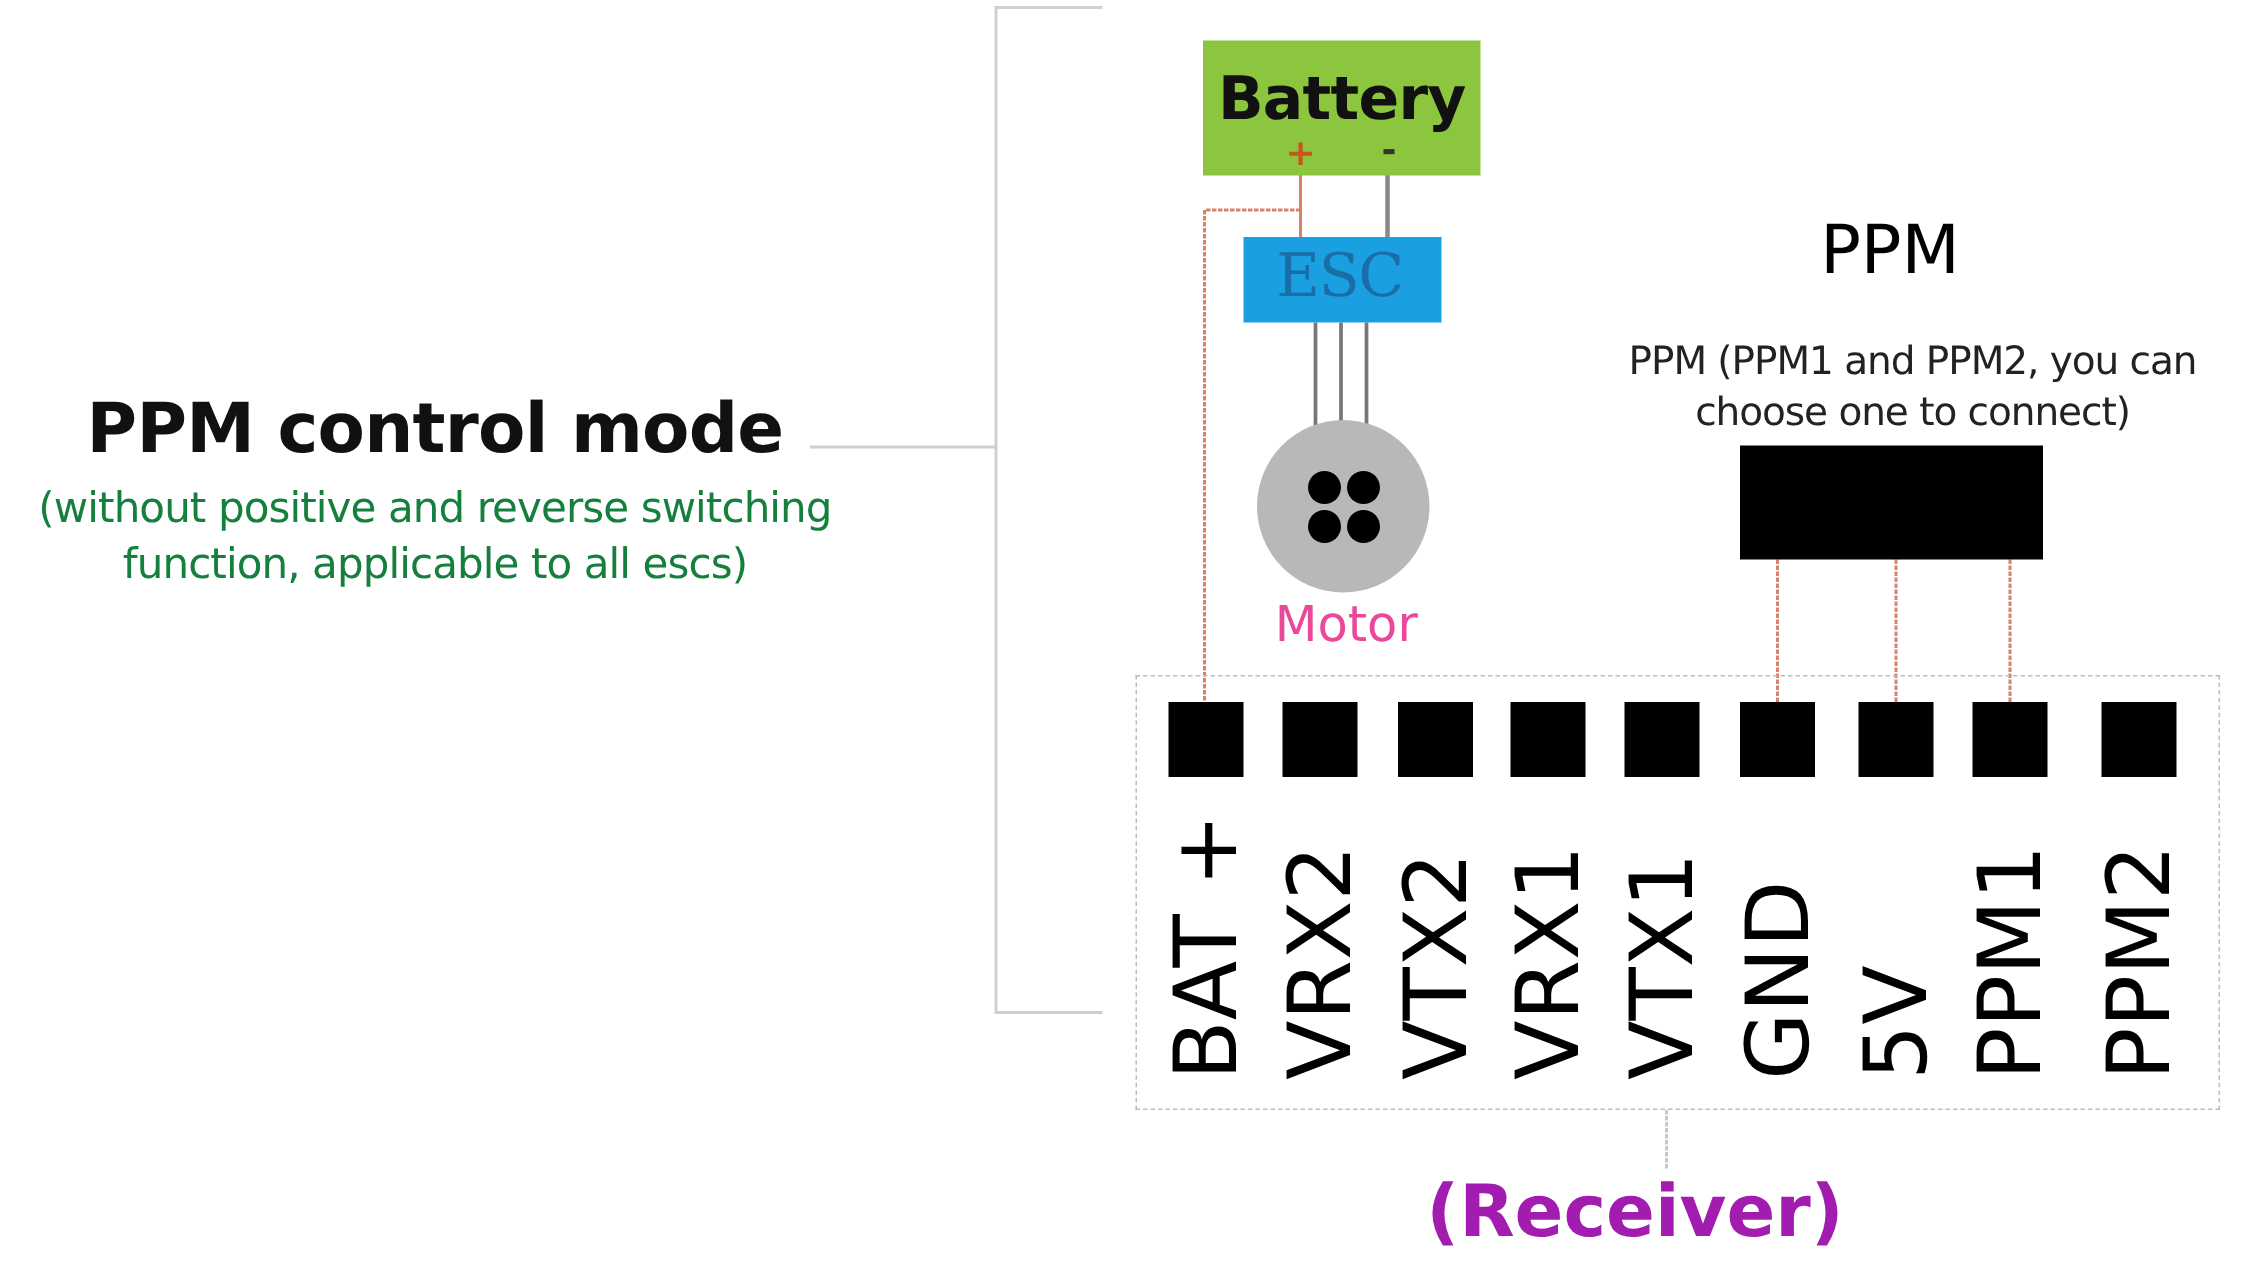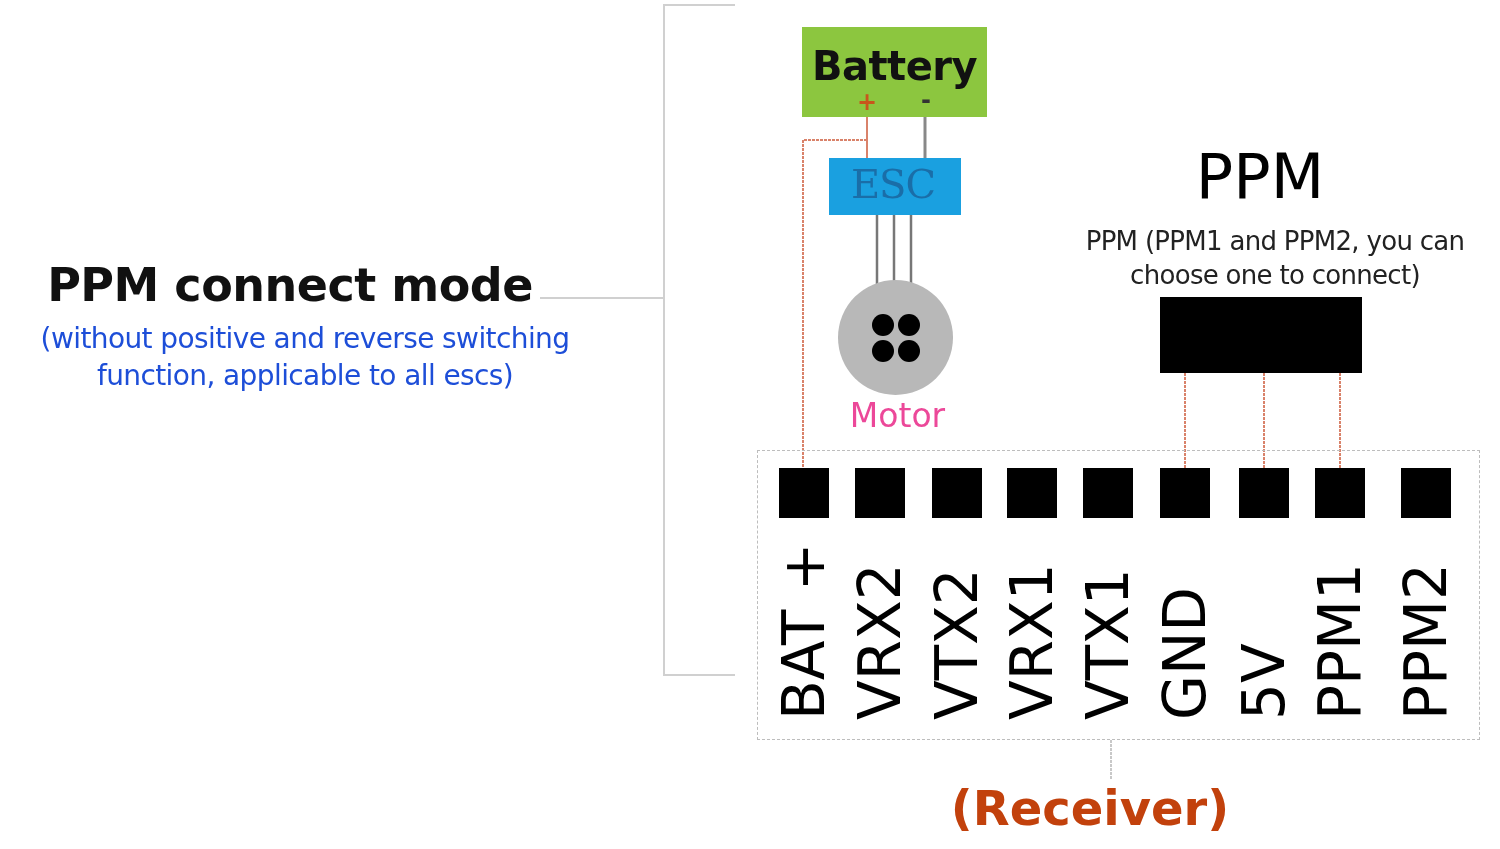--- a/index.html
+++ b/index.html
@@ -1,37 +1,37 @@
 <!DOCTYPE html>
 <html><head>
 <meta charset="utf-8">
 <style>
   html, body { margin: 0; padding: 0; background: #ffffff; }
   body { width: 1500px; height: 849px; position: relative; overflow: hidden; font-family: "DejaVu Sans", sans-serif; }
   .abs { position: absolute; }
   svg.wires { position: absolute; left: 0; top: 0; width: 1500px; height: 849px; }
   .mode-title { left: 0; top: 258px; width: 580px; text-align: center; font-weight: bold; font-size: 46px; color: #111; letter-spacing: -0.5px; }
-  .mode-sub { left: 0; top: 320px; width: 580px; text-align: center; font-size: 28px; line-height: 37px; color: #1d4ed8; letter-spacing: -0.6px; margin-left: 15px; }
+  .mode-sub { left: 0; top: 320px; width: 580px; text-align: center; font-size: 28px; line-height: 37px; color: #15803d; letter-spacing: -0.6px; }
   .battery { left: 802px; top: 27px; width: 185px; height: 90px; background: #8cc63f; }
   .battery-label { left: 802px; top: 43px; width: 185px; text-align: center; font-weight: bold; font-size: 40px; color: #111; letter-spacing: -0.5px; }
   .bat-plus { left: 857px; top: 88px; font-weight: bold; font-size: 24px; color: #c8561c; }
   .bat-minus { left: 921px; top: 86px; font-weight: bold; font-size: 24px; color: #333; }
   .esc { left: 829px; top: 158px; width: 132px; height: 57px; background: #1aa0e0; }
   .esc-label { left: 829px; top: 161px; width: 128px; text-align: center; font-family: "DejaVu Serif", serif; font-size: 40px; color: #1a6ea8; letter-spacing: -1px; }
   .motor { left: 838px; top: 280px; width: 115px; height: 115px; border-radius: 50%; background: #b8b8b8; }
   .motor-dot { position: absolute; width: 22px; height: 22px; border-radius: 50%; background: #000; }
   .motor-label { left: 830px; top: 396px; width: 135px; text-align: center; font-size: 33px; color: #ec4899; }
-  .ppm-title { left: 1160px; top: 140px; width: 200px; text-align: center; font-size: 62px; color: #000; }
+  .ppm-title { left: 1160px; top: 140px; width: 200px; text-align: center; font-size: 45px; color: #000; }
   .ppm-desc { left: 1040px; top: 224px; width: 470px; text-align: center; font-size: 26px; line-height: 34px; color: #222; letter-spacing: -0.7px; }
   .ppm-connector { left: 1160px; top: 297px; width: 202px; height: 76px; background: #000; }
   .receiver-box { left: 757px; top: 450px; width: 723px; height: 290px; border: 1.5px dashed #bdbdbd; box-sizing: border-box; }
   .pin { position: absolute; top: 468px; width: 50px; height: 50px; background: #000; }
   .pin-label { position: absolute; top: 530px; width: 80px; height: 190px; }
   .pin-label span { position: absolute; left: 50%; bottom: 0; transform-origin: 0 0; transform: rotate(-90deg); white-space: nowrap; font-size: 58px; line-height: 60px; color: #000; }
-  .receiver-label { left: 900px; top: 780px; width: 380px; text-align: center; font-weight: bold; font-size: 48px; color: #c2410c; }
+  .receiver-label { left: 900px; top: 780px; width: 380px; text-align: center; font-weight: bold; font-size: 48px; color: #a21caf; }
 </style>
 </head>
 <body>
 
 <svg class="wires" xmlns="http://www.w3.org/2000/svg">
 
   <path d="M735 5 H664 V675 H735" fill="none" stroke="#d0d0d0" stroke-width="2"></path>
   <line x1="540" y1="298" x2="664" y2="298" stroke="#d0d0d0" stroke-width="2"></line>
 
   <line x1="867" y1="108" x2="867" y2="158" stroke="#d9826a" stroke-width="2"></line>
@@ -44,21 +44,21 @@
   <line x1="894" y1="215" x2="894" y2="285" stroke="#777" stroke-width="2.5"></line>
   <line x1="911" y1="215" x2="911" y2="285" stroke="#777" stroke-width="2.5"></line>
 
   <line x1="1185" y1="373" x2="1185" y2="470" stroke="#d9826a" stroke-width="2" stroke-dasharray="3,1"></line>
   <line x1="1264" y1="373" x2="1264" y2="470" stroke="#d9826a" stroke-width="2" stroke-dasharray="3,1"></line>
   <line x1="1340" y1="373" x2="1340" y2="470" stroke="#d9826a" stroke-width="2" stroke-dasharray="3,1"></line>
 
   <line x1="1111" y1="740" x2="1111" y2="780" stroke="#c8c8c8" stroke-width="2" stroke-dasharray="3,1"></line>
 </svg>
 
-<div class="abs mode-title">PPM connect mode</div>
+<div class="abs mode-title">PPM control mode</div>
 <div class="abs mode-sub">
   <div>(without positive and reverse switching</div>
   <div>function, applicable to all escs)</div>
 </div>
 
 <div class="abs battery"></div>
 <div class="abs battery-label">Battery</div>
 <div class="abs bat-plus">+</div>
 <div class="abs bat-minus">-</div>
 

